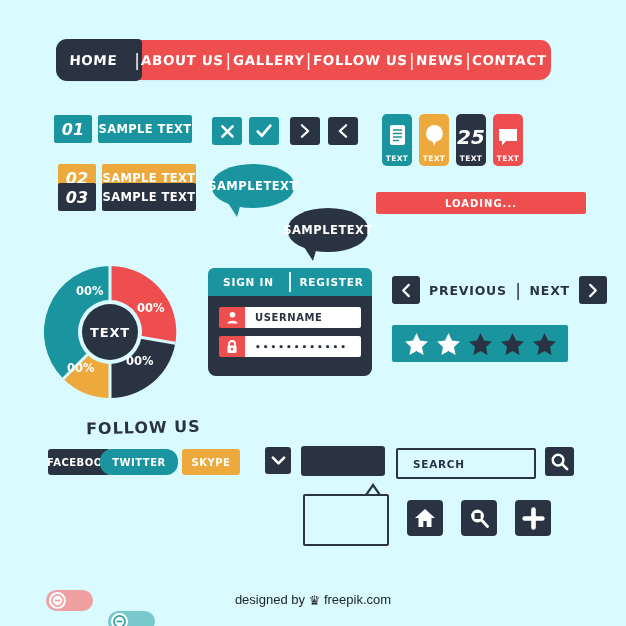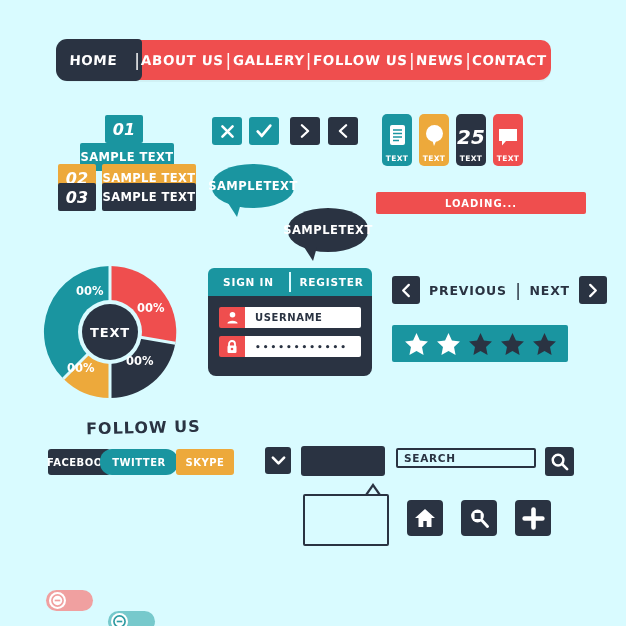--- a/index.html
+++ b/index.html
@@ -176,23 +176,23 @@
     width:47px;height:21px;border-radius:11px;position:relative;cursor:pointer;
   }
   .knob{
     position:absolute;top:2px;width:17px;height:17px;border-radius:50%;
     display:flex;align-items:center;justify-content:center;
   }
   .knob.left{left:3px;}
 
   
   #search-box{
-    left:396px;top:448px;width:140px;height:20px;background:#d9fbff;
+    left:396px;top:448px;width:140px;height:31px;background:#d9fbff;
     border:2.5px solid #2a3342;border-radius:2px;
-    display:flex;align-items:center;padding-left:6px;box-sizing:border-box;
+    display:flex;align-items:center;padding-left:15px;box-sizing:border-box;
     color:#2a3342;font-size:10.5px;font-weight:700;letter-spacing:.7px;
     font-family:"DejaVu Sans", sans-serif;
   }
   #search-icon-btn{left:545px;top:447px;width:29px;height:29px;background:#2a3342;border-radius:3px;
     display:flex;align-items:center;justify-content:center;cursor:pointer;}
   #dropdown-arrow-btn{left:265px;top:447px;width:26px;height:27px;background:#2a3342;border-radius:3px;
     display:flex;align-items:center;justify-content:center;cursor:pointer;}
   #dropdown-panel{left:301px;top:446px;width:84px;height:30px;background:#2a3342;border-radius:3px;}
 
   
@@ -239,21 +239,21 @@
       <div class="nav-item">GALLERY</div>
       <span class="nav-sep">|</span>
       <div class="nav-item">FOLLOW US</div>
       <span class="nav-sep">|</span>
       <div class="nav-item">NEWS</div>
       <span class="nav-sep">|</span>
       <div class="nav-item">CONTACT</div>
     </div>
   </div>
 
-  <div class="abs listrow" style="left:74px;top:115px;flex-direction:column;">
+  <div class="abs listrow" style="left:54px;top:115px;">
     <div class="num-box c-teal">01</div>
     <div class="txt-box c-teal">SAMPLE TEXT</div>
   </div>
   <div class="abs listrow" style="left:58px;top:164px;">
     <div class="num-box c-orange">02</div>
     <div class="txt-box c-orange">SAMPLE TEXT</div>
   </div>
   <div class="abs listrow" style="left:58px;top:183px;">
     <div class="num-box c-dark">03</div>
     <div class="txt-box c-dark">SAMPLE TEXT</div>
@@ -405,21 +405,21 @@
         <path d="M12 1 L15.3 8.2 L23 9.1 L17.3 14.4 L18.8 22 L12 18.2 L5.2 22 L6.7 14.4 L1 9.1 L8.7 8.2 Z" fill="#2a3342"></path>
       </svg>
     <svg width="25" height="24" viewBox="0 0 24 23">
         <path d="M12 1 L15.3 8.2 L23 9.1 L17.3 14.4 L18.8 22 L12 18.2 L5.2 22 L6.7 14.4 L1 9.1 L8.7 8.2 Z" fill="#2a3342"></path>
       </svg>
   </div>
 
   <div class="abs" id="follow-title">FOLLOW US</div>
   <div class="abs social-btn c-dark" style="left:48px;top:449px;width:62px;">FACEBOOK</div>
   <div class="abs social-btn c-teal" style="left:100px;top:449px;width:78px;border-radius:12px;">TWITTER</div>
-  <div class="abs social-btn c-orange" style="left:176px;top:449px;width:58px;">SKYPE</div>
+  <div class="abs social-btn c-orange" style="left:182px;top:449px;width:58px;">SKYPE</div>
 
   <div class="abs toggle" style="left:46px;top:502px;background:#f0a0a0;">
     <span class="knob left" style="background:#fff;">
       <svg width="13" height="13" viewBox="0 0 14 14">
           <circle cx="7" cy="7" r="6" fill="none" stroke="#f0a0a0" stroke-width="1.8"></circle>
           <path d="M4 7 H10" stroke="#f0a0a0" stroke-width="1.8"></path>
         </svg>
     </span>
   </div>
   <div class="abs toggle" style="left:108px;top:502px;background:#77c9cc;">
@@ -462,14 +462,19 @@
       <rect x="6.6" y="6" width="6" height="6" fill="#2a3342"></rect>
       <path d="M14 13.6 L19.5 19.5" stroke="#fff" stroke-width="3" stroke-linecap="round"></path>
     </svg>
   </div>
   <div class="abs act-btn" style="left:515px;top:500px;">
     <svg width="23" height="23" viewBox="0 0 22 22">
       <path d="M11 2.5 V19.5 M2.5 11 H19.5" stroke="#fff" stroke-width="4.4" stroke-linecap="round"></path>
     </svg>
   </div>
 
+  <div class="abs" id="footer">
+    <span>designed by</span>
+    <span class="crown">♛</span>
+    <span>freepik.com</span>
+  </div>
 
 </div>
 
 </body></html>

